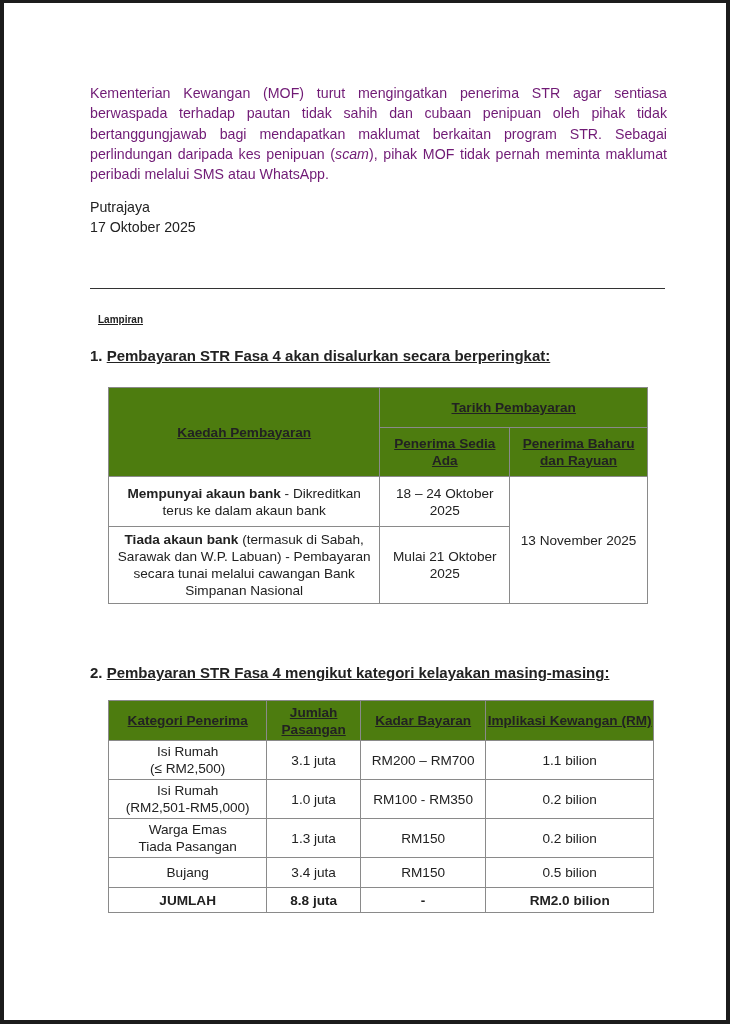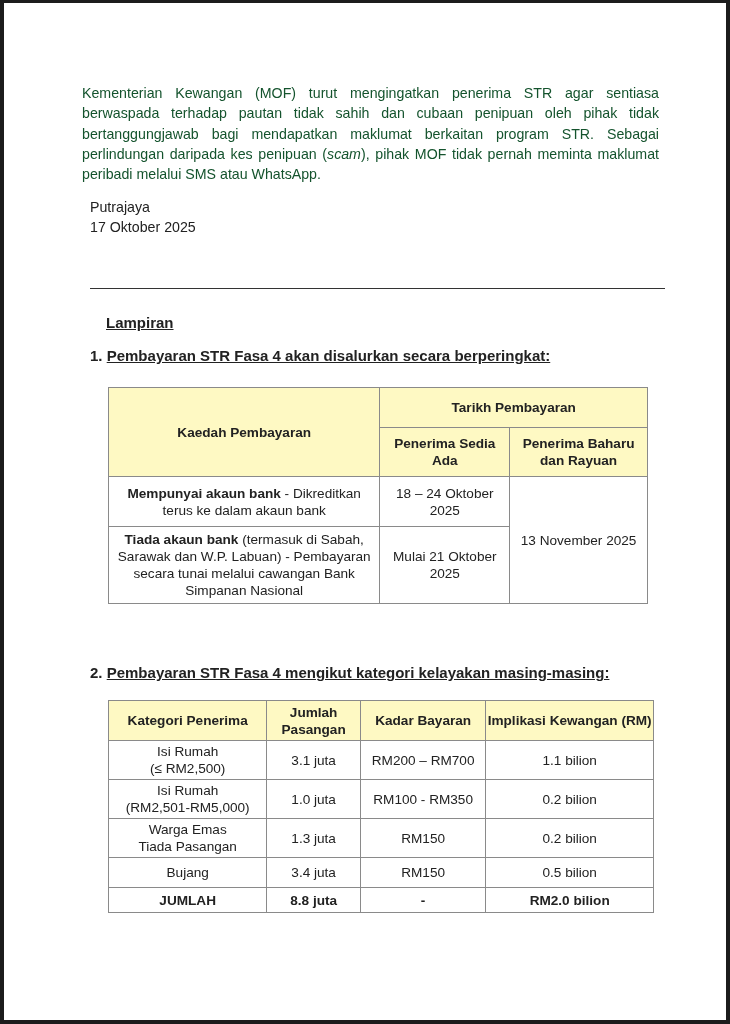--- a/index.html
+++ b/index.html
@@ -3,36 +3,36 @@
   <meta charset="utf-8">
   <style>
     * { box-sizing: border-box; margin: 0; padding: 0; }
     html, body { width: 730px; height: 1024px; background: #1c1c1c; overflow: hidden; }
     body { font-family: "Liberation Sans", sans-serif; color: #222; }
     .page {
       position: absolute; left: 4px; top: 3px; width: 722px; height: 1017px;
       background: #ffffff;
     }
     .para {
-      position: absolute; left: 78px; top: 80px; width: 577px;
-      font-size: 14.2px; line-height: 20.3px; text-align: justify; color: #14532d;
+      position: absolute; left: 86px; top: 80px; width: 577px;
+      font-size: 14.2px; line-height: 20.3px; text-align: justify; color: #701a75;
     }
     .para em { font-style: italic; }
     .sig { position: absolute; left: 86px; top: 194px; font-size: 14.2px; line-height: 20.3px; }
     .sig .org { font-weight: bold; }
     .hr { position: absolute; left: 86px; top: 285px; width: 575px; height: 0; border-top: 1px solid #333; }
-    .lampiran { position: absolute; left: 102px; top: 311px; font-size: 15px; font-weight: bold; text-decoration: underline; }
+    .lampiran { position: absolute; left: 94px; top: 311px; font-size: 10px; font-weight: bold; text-decoration: underline; }
     .sec-title { position: absolute; left: 86px; font-size: 15px; font-weight: bold; }
     .sec-title .u { text-decoration: underline; }
     .s1 { top: 344px; }
     .s2 { top: 661px; }
 
     table { position: absolute; border-collapse: collapse; font-size: 13.6px; line-height: 17px; color: #222; }
     td, th { border: 1px solid #8a8a8a; text-align: center; vertical-align: middle; }
-    th { background: #fef9c3; font-weight: bold; }
+    th { background: #4d7c0f; font-weight: bold; text-decoration: underline; }
     .t1 { left: 104px; top: 384px; width: 540px; }
     .t1 .c1 { width: 272px; }
     .t1 .c2 { width: 130px; }
     .t1 .c3 { width: 138px; }
     .t1 .h1 { height: 40px; }
     .t1 .h2 { height: 49px; }
     .t1 .r1 { height: 50px; }
     .t1 .r2 { height: 77px; margin-top: 31px; }
     .t1 td { padding: 0 4px; }
     .t2 { left: 104px; top: 697px; width: 546px; }

